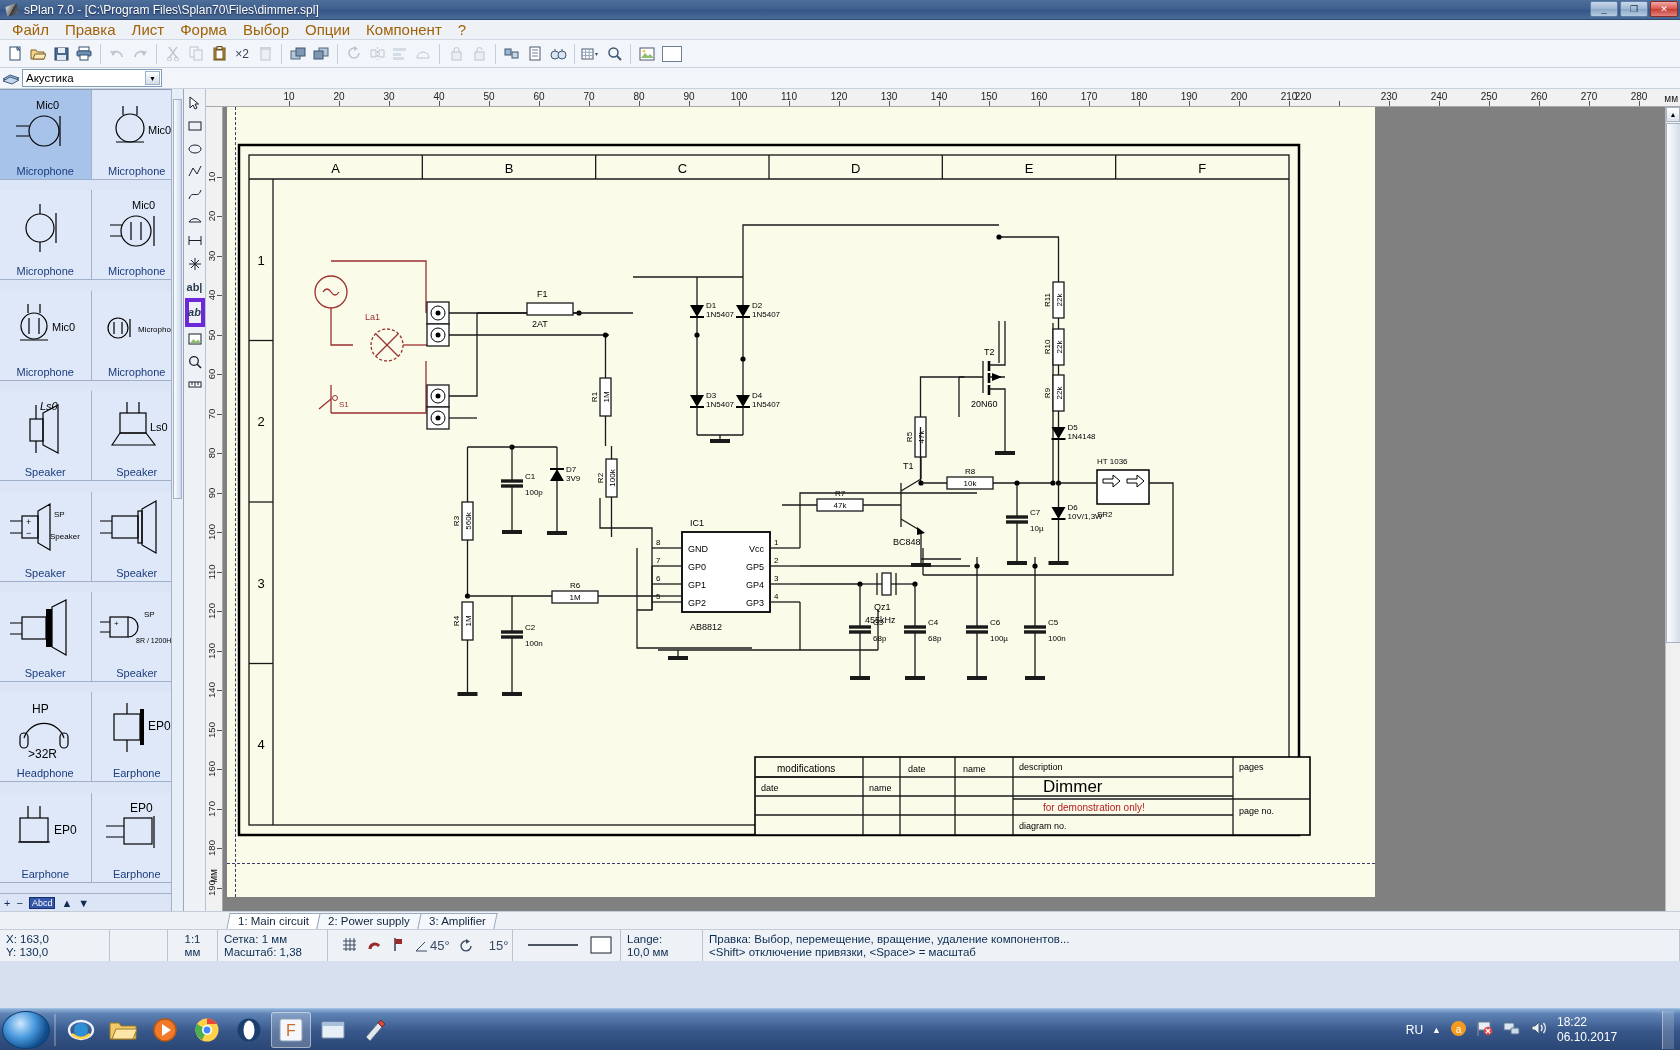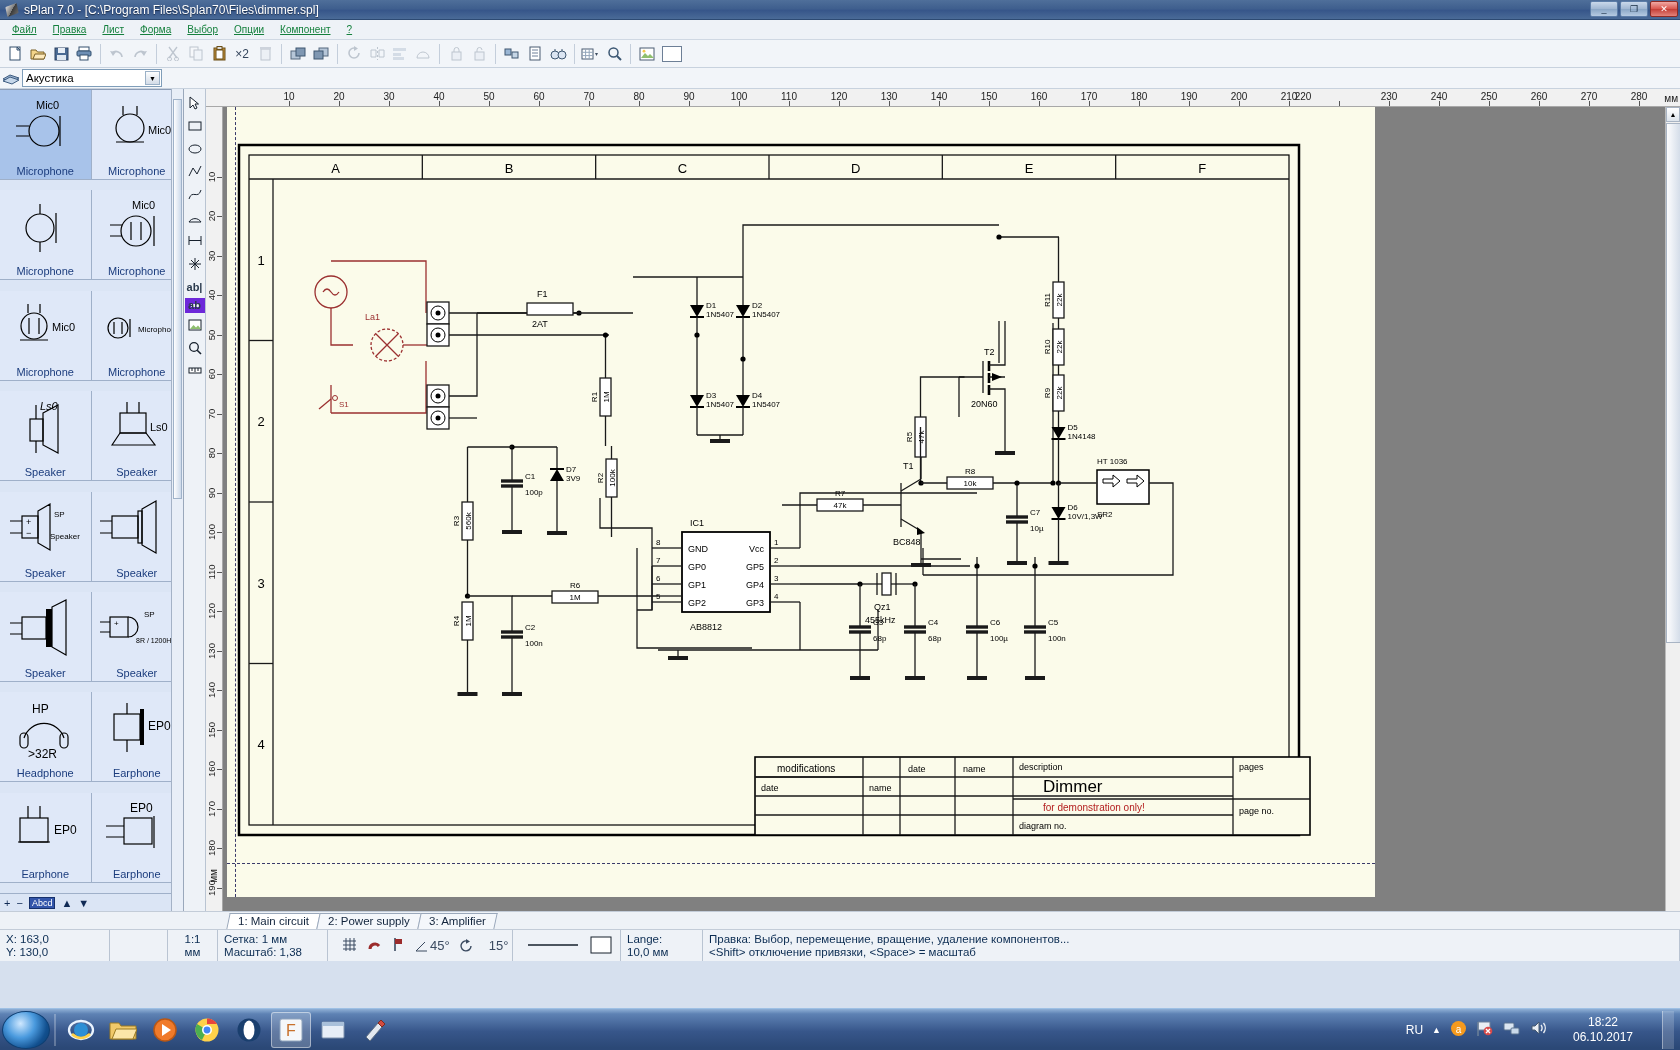--- a/index.html
+++ b/index.html
@@ -34,21 +34,21 @@
     display:flex;align-items:center;justify-content:center;
     font-size:9px; color:#14293f;
   }
   .win-btn.close{ background:linear-gradient(180deg,#f0a9a4 0%,#d9554c 50%,#c33e36 51%,#e2837b 100%); color:#fff; border-color:#8e2b24;}
 
   
   #menubar{
     height:20px; background:#eef2f7; display:flex; align-items:center;
     padding-left:4px; border-bottom:1px solid #cfd8e3;
   }
-  #menubar .mi{ padding:2px 8px; font-size:10px; color:#15803d; cursor:default;text-decoration:underline; }
+  #menubar .mi{ padding:2px 8px; font-size:15px; color:#a16207; cursor:default; }
 
   
   #toolbar{
     height:28px; background:#f2f5f9; border-bottom:1px solid #c8d2de;
     display:flex; align-items:center; padding-left:4px; gap:1px;
   }
   .tbtn{
     width:22px;height:22px; display:flex;align-items:center;justify-content:center;
     font-size:13px; color:#4a5b70; position:relative;
   }
@@ -183,21 +183,21 @@
     background:radial-gradient(circle at 38% 32%, #cfe8ff 0%, #4a9ade 38%, #12508f 70%, #0b3a6b 100%);
     border:1px solid #0d3f73;
   }
   .tbsep{ width:2px;height:32px;background:rgba(255,255,255,.25); margin:0 4px; }
   .tbicon{
     width:40px;height:36px; margin:0 1px; border-radius:3px;
     display:flex;align-items:center;justify-content:center; position:relative;
   }
   .tbicon.active{ background:rgba(255,255,255,.22); border:1px solid rgba(255,255,255,.45); }
   #tray{ margin-left:auto; display:flex; align-items:center; gap:9px; padding-right:6px; color:#fff; }
-  #clock{ text-align:center; font-size:12px; color:#fff; line-height:15px; width:92px; }
+  #clock{ font-size:12px; color:#fff; line-height:15px; width:92px; }
   #showdesk{ width:12px;height:38px; background:rgba(255,255,255,.18);
      border-left:1px solid rgba(255,255,255,.4); margin-left:4px; }
 
   
   #vscroll{ width:15px; background:#f0f0f0; border-left:1px solid #bbb; position:relative;}
   #vscroll .btn{ height:15px; background:linear-gradient(180deg,#fff,#dde4ec);
      border:1px solid #a8b4c4; display:flex;align-items:center;justify-content:center;font-size:7px;}
   #vscroll .thumb{ position:absolute; top:16px; left:0; width:15px; height:520px;
      background:linear-gradient(90deg,#fdfdfe,#d4dde9); border:1px solid #a8b4c4;}
 
@@ -635,21 +635,21 @@
         <svg width="14" height="13">
           <path d="M1 2 v9 M13 2 v9 M1 6.5 h12" stroke="#16202c" fill="none"></path>
         </svg>
       </span>
     <span class="vt">
         <svg width="14" height="14">
           <path d="M7 1 v12 M1 7 h12 M3 3 l8 8 M11 3 l-8 8" stroke="#16202c"></path>
         </svg>
       </span>
     <span class="vt" style="font-size:11px;font-weight:bold;">ab|</span>
-    <span class="vt" style="font-size:11px;font-weight:bold;border:6px solid #6d28d9;height:15px;line-height:13px;">ab</span>
+    <span class="vt" style="font-size:11px;font-weight:bold;border:4px solid #6d28d9;height:29px;line-height:13px;font-style:italic;">ab</span>
     <span class="vt">
         <svg width="14" height="12">
           <rect x="1" y="1" width="12" height="10" fill="#fff" stroke="#16202c"></rect>
           <path d="M2 10 l3.5-4 2.5 2.5 2-2 3 3.5 z" fill="#8fbf6e"></path>
         </svg>
       </span>
     <span class="vt">
         <svg width="14" height="14">
           <circle cx="6" cy="6" r="4.3" fill="none" stroke="#16202c" stroke-width="1.3"></circle>
           <path d="M9.2 9.2 L13 13" stroke="#16202c" stroke-width="1.6"></path>

